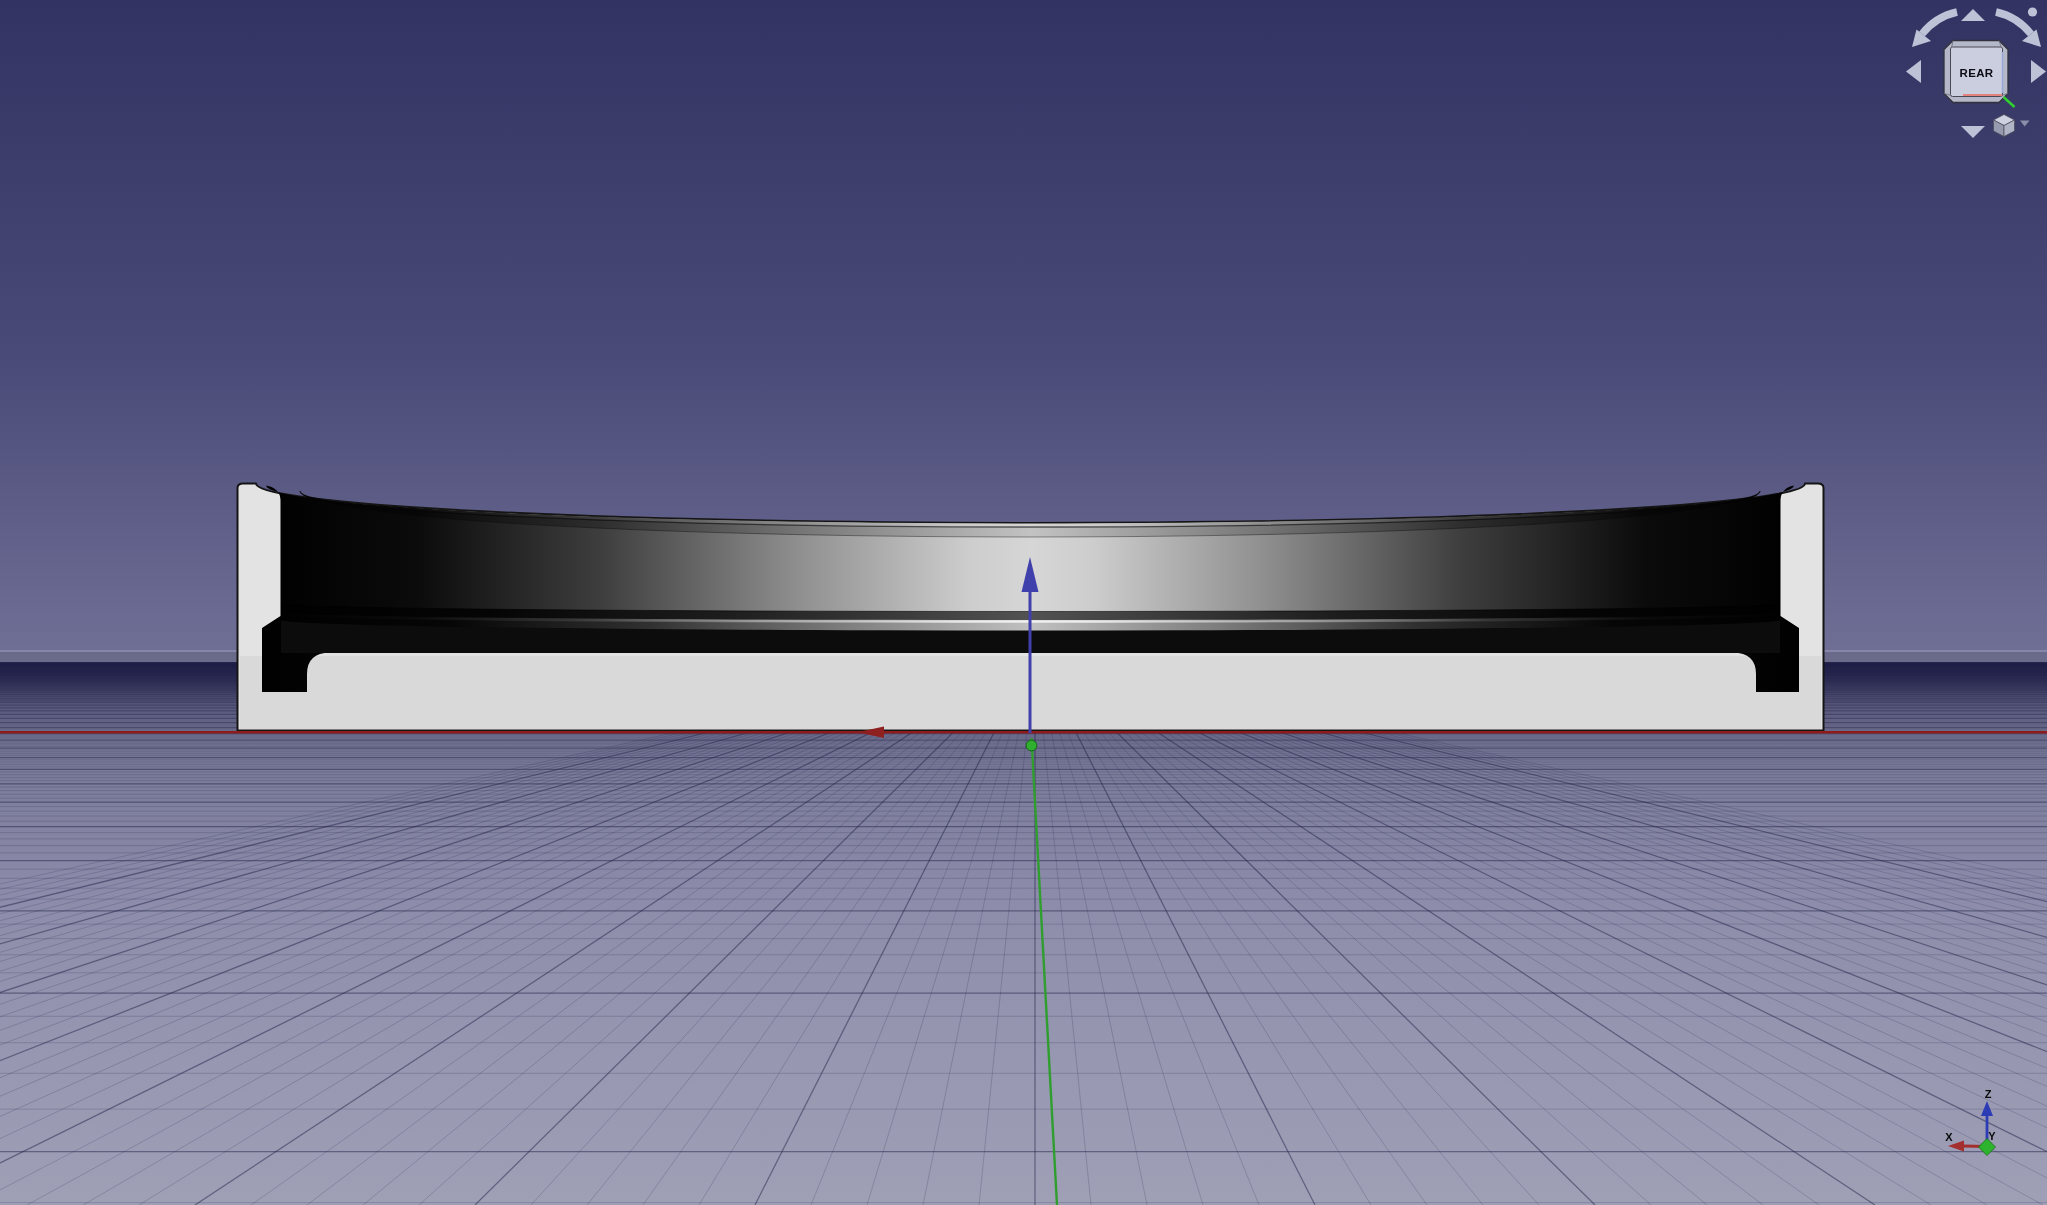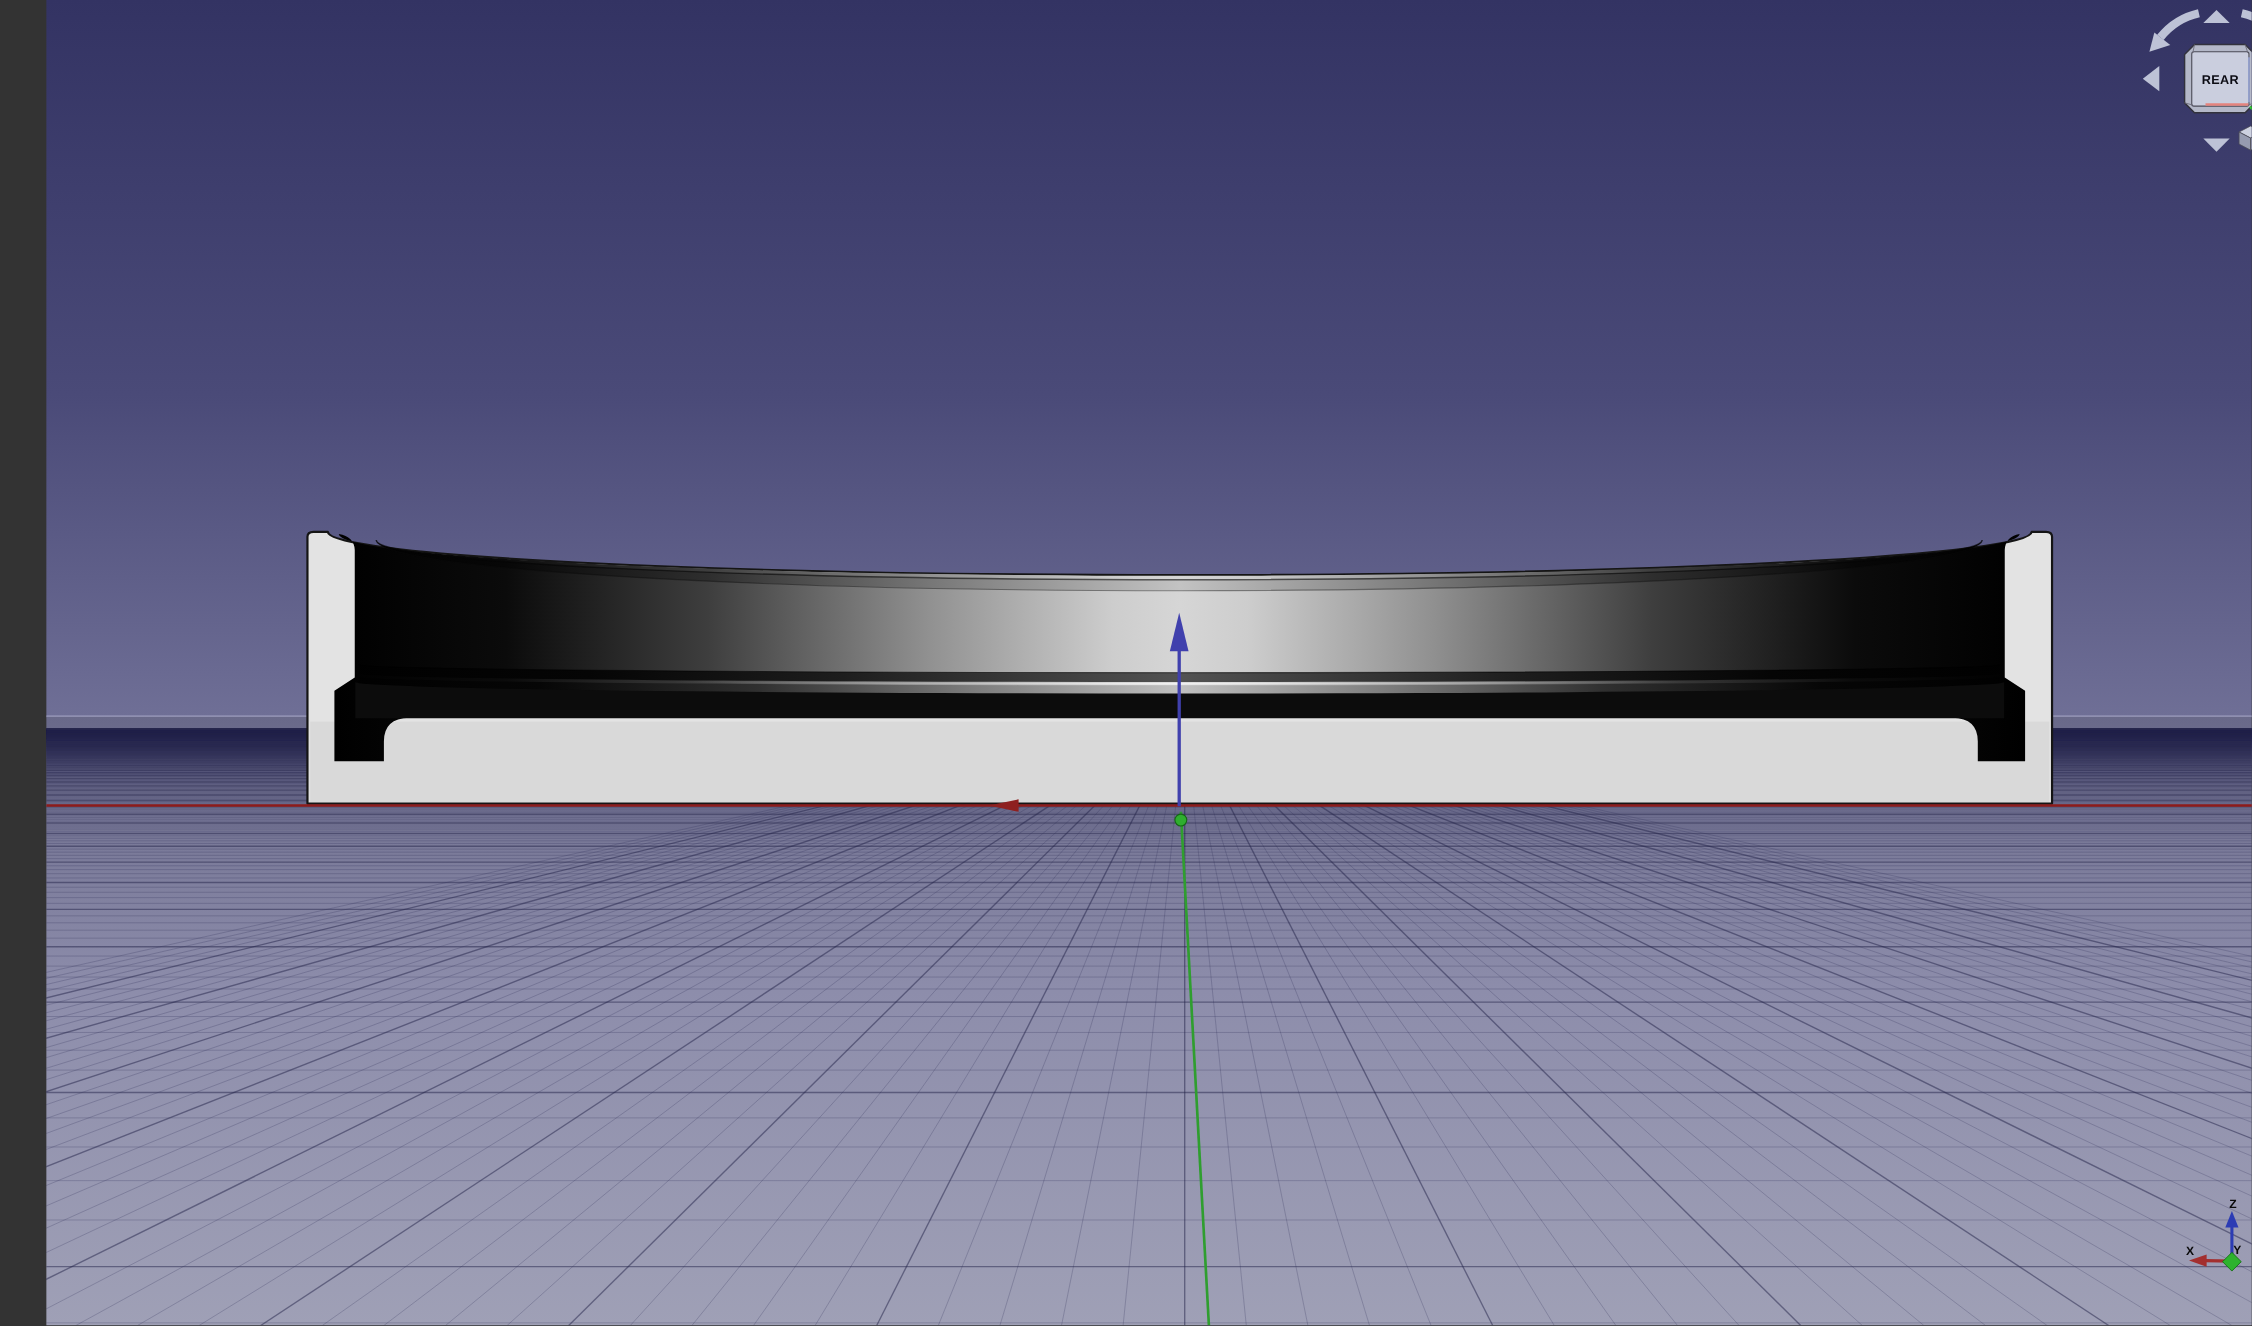--- a/index.html
+++ b/index.html
@@ -1,16 +1,16 @@
 <!DOCTYPE html>
 <html><head>
 <meta charset="utf-8">
 <style>
   html,body{margin:0;padding:0;width:2047px;height:1205px;overflow:hidden;background:#333;}
-  #viewport{position:relative;width:1816px;height:1205px;font-family:"Liberation Sans",sans-serif;padding-left:42px;}
+  #viewport{position:relative;width:1816px;height:1205px;font-family:"Liberation Sans",sans-serif;}
   svg{display:block;}
   text{font-family:"Liberation Sans",sans-serif;}
   .navlabel{font-weight:bold;font-size:11.5px;letter-spacing:.3px;}
   .axlabel{font-weight:bold;font-size:11px;}
 </style>
 </head>
 <body>
 
 <div id="viewport">
 <svg width="2047" height="1205" viewBox="0 0 2047 1205">

